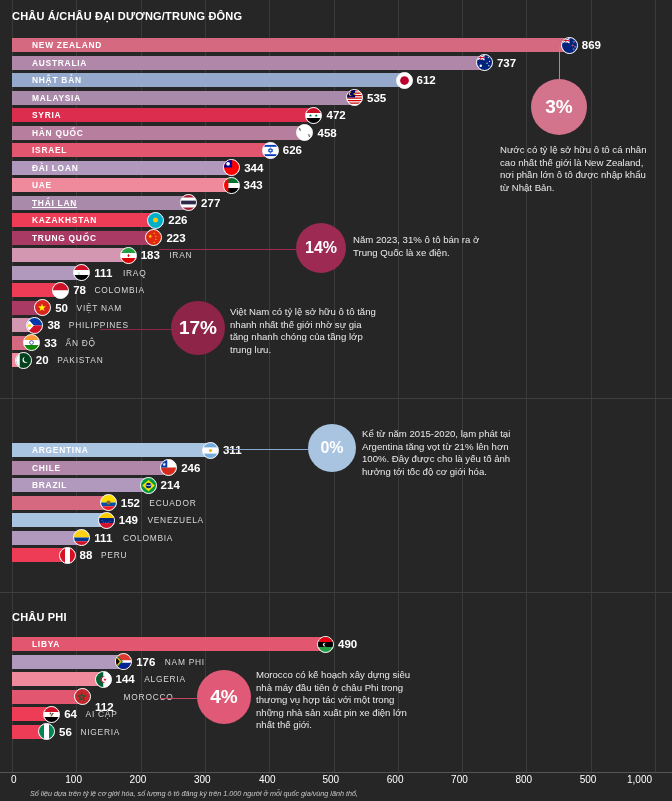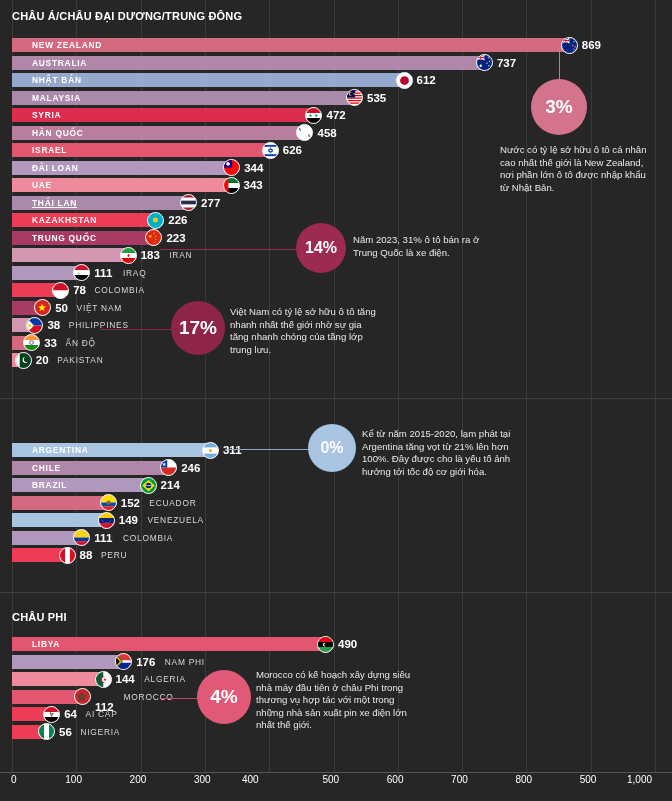--- a/index.html
+++ b/index.html
@@ -544,21 +544,22 @@
 những nhà sản xuất pin xe điện lớn
 nhất thế giới.</div>
     </div>
 
   <div class="axis-line"></div>
   <div id="ticks-layer">
       <div class="tick-label" style="left: 11px;">0</div>
       <div class="tick-label" style="left: 65.3px;">100</div>
       <div class="tick-label" style="left: 129.6px;">200</div>
       <div class="tick-label" style="left: 193.9px;">300</div>
-      <div class="tick-label" style="left: 242px; text-align: center;">400</div>
+      <div class="tick-label" style="left: 259px; text-align: center;">400</div>
       <div class="tick-label" style="left: 322.5px;">500</div>
       <div class="tick-label" style="left: 386.8px;">600</div>
       <div class="tick-label" style="left: 451.1px;">700</div>
       <div class="tick-label" style="left: 515.4px;">800</div>
       <div class="tick-label" style="left: 579.7px;">500</div>
       <div class="tick-label" style="left: 627px;">1,000</div>
     </div>
+  <div class="footnote">Số liệu dựa trên tỷ lệ cơ giới hóa, số lượng ô tô đăng ký trên 1.000 người ở mỗi quốc gia/vùng lãnh thổ,</div>
 </div>
 
 </body></html>

